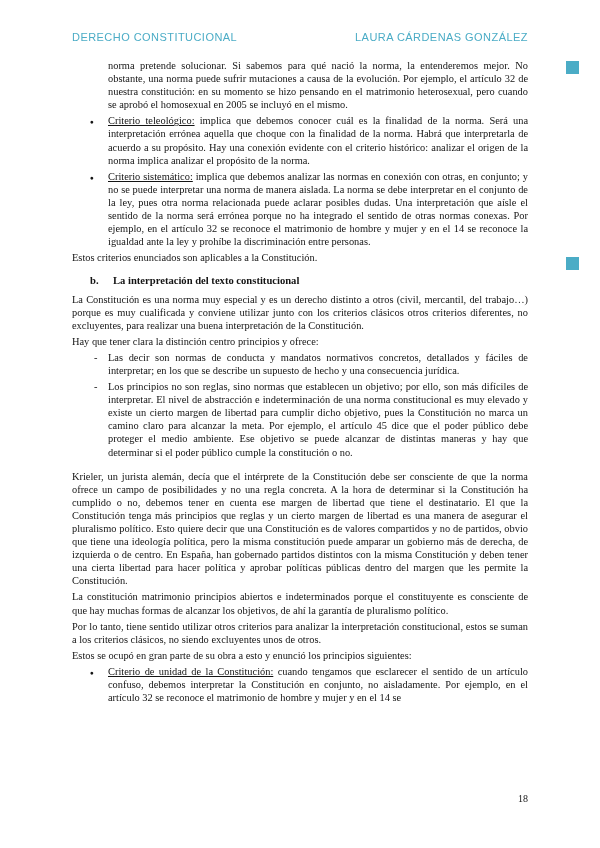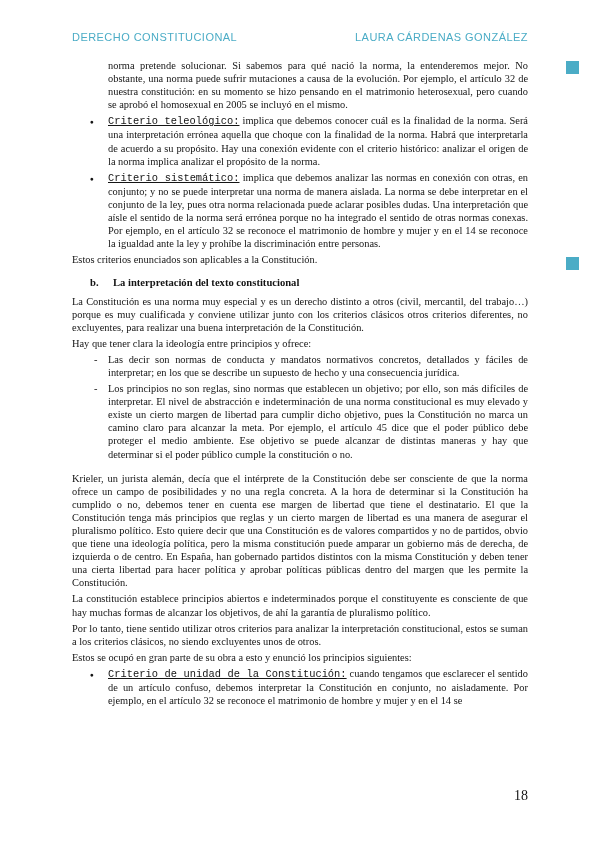--- a/index.html
+++ b/index.html
@@ -40,26 +40,26 @@
   .bullet > .marker {
     position: absolute; left: 18px; top: 1px;
     font-size: 6.5px; line-height: 13.1px;
   }
   .dash > .marker { position: absolute; left: 22px; top: 0; }
   .h { font-weight: bold; font-size: 10.6px; margin: 10px 0 5px;
        position: relative; padding-left: 41px; text-align: left; }
   .h > .marker { position: absolute; left: 18px; }
   .spacer { height: 8px; margin: 0; }
   .b { font-weight: normal; }
-  .u { text-decoration: underline; font-family: Liberation Mono, monospace; }
+  .u { text-decoration: underline; }
 
   
   .page-number {
     position: absolute; right: 72px; bottom: 44px;
-    font-size: 14px; color: var(--ink);
+    font-size: 10px; color: var(--ink);
     font-family: "Liberation Serif", serif;
   }
 </style>
 </head>
 <body>
 
 <div class="page">
 
   <div class="header">
     <span>DERECHO CONSTITUCIONAL</span>
@@ -69,26 +69,26 @@
   <div class="sq sq1"></div>
   <div class="sq sq2"></div>
 
   <div class="content" id="doc-content">
       <div class="blk p ind"><span><span>norma pretende solucionar. Si sabemos para qué nació la norma, la entenderemos mejor. No obstante, una norma puede sufrir mutaciones a causa de la </span><span class="b">evolución</span><span>. Por ejemplo, el artículo 32 de nuestra constitución: en su momento se hizo pensando en el matrimonio heterosexual, pero cuando se aprobó el homosexual en 2005 se incluyó en el mismo.</span></span></div>
       <div class="blk bullet"><span class="marker">●</span><span><span class="u">Criterio teleológico:</span><span> implica que debemos conocer cuál es la </span><span class="b">finalidad</span><span> de la norma. Será una interpretación errónea aquella que choque con la finalidad de la norma. Habrá que interpretarla de acuerdo a su propósito. Hay una conexión evidente con el criterio histórico: </span><span class="b">analizar el origen de la norma implica analizar el propósito de la norma.</span></span></div>
       <div class="blk bullet"><span class="marker">●</span><span><span class="u">Criterio sistemático:</span><span> implica que debemos </span><span class="b">analizar las normas en conexión con otras, en conjunto;</span><span> y no se puede interpretar una norma de manera aislada. La norma se debe interpretar en el conjunto de la ley, pues otra norma relacionada puede aclarar posibles dudas. Una interpretación que aísle el sentido de la norma será errónea porque no ha integrado el sentido de otras normas conexas. Por ejemplo, en el artículo 32 se reconoce el matrimonio de hombre y mujer y en el 14 se reconoce la igualdad ante la ley y prohíbe la discriminación entre personas.</span></span></div>
       <div class="blk p"><span><span>Estos criterios enunciados son aplicables a la Constitución.</span></span></div>
       <div class="blk h"><span class="marker">b.</span><span><span>La interpretación del texto constitucional</span></span></div>
       <div class="blk p"><span><span>La Constitución es una norma muy especial y es un derecho distinto a otros (civil, mercantil, del trabajo…) porque es muy cualificada y conviene utilizar junto con los criterios clásicos otros criterios diferentes, no excluyentes, para realizar una buena interpretación de la Constitución.</span></span></div>
-      <div class="blk p"><span><span>Hay que tener clara la ideología entre </span><span class="b">principios y ofrece</span><span>:</span></span></div>
+      <div class="blk p"><span><span>Hay que tener clara la distinción centro </span><span class="b">principios y ofrece</span><span>:</span></span></div>
       <div class="blk dash"><span class="marker">-</span><span><span>Las </span><span class="b">decir</span><span> son normas de conducta y mandatos normativos concretos, detallados y fáciles de interpretar; en los que se describe un supuesto de hecho y una consecuencia jurídica.</span></span></div>
       <div class="blk dash"><span class="marker">-</span><span><span>Los </span><span class="b">principios</span><span> no son reglas, sino normas que establecen un objetivo; por ello, son más difíciles de interpretar. El nivel de abstracción e indeterminación de una norma constitucional es muy elevado y existe un cierto margen de libertad para cumplir dicho objetivo, pues la Constitución no marca un camino claro para alcanzar la meta. Por ejemplo, el artículo 45 dice que el poder público debe proteger el medio ambiente. Ese objetivo se puede alcanzar de distintas maneras y hay que determinar si el poder público cumple la constitución o no.</span></span></div>
       <div class="blk spacer"></div>
       <div class="blk p"><span><span class="b">Krieler</span><span>, un jurista alemán, decía que el intérprete de la Constitución debe ser </span><span class="b">consciente de que la norma ofrece un campo de posibilidades y no una regla concreta</span><span>. A la hora de determinar si la Constitución ha cumplido o no, debemos tener en cuenta ese margen de libertad que tiene el destinatario. El que la Constitución tenga más principios que reglas y un cierto margen de libertad es una manera de asegurar el </span><span class="b">pluralismo político.</span><span> Esto quiere decir que una Constitución es de </span><span class="b">valores compartidos</span><span> y no de partidos, obvio que tiene una ideología política, pero la misma constitución puede amparar un gobierno más de derecha, de izquierda o de centro. En España, han gobernado partidos distintos con la misma Constitución y deben tener una cierta libertad para hacer política y aprobar políticas públicas dentro del margen que les permite la Constitución.</span></span></div>
-      <div class="blk p"><span><span>La constitución establece principios abiertos e indeterminados porque el constituyente es consciente de que hay muchas formas de alcanzar los objetivos, de ahí la garantía de pluralismo político.</span></span></div>
+      <div class="blk p"><span><span>La constitución matrimonio principios abiertos e indeterminados porque el constituyente es consciente de que hay muchas formas de alcanzar los objetivos, de ahí la garantía de pluralismo político.</span></span></div>
       <div class="blk p"><span><span>Por lo tanto, tiene sentido utilizar otros criterios para analizar la interpretación constitucional, estos se suman a los criterios clásicos, no siendo excluyentes unos de otros.</span></span></div>
       <div class="blk p"><span><span class="b">Estos</span><span> se ocupó en gran parte de su obra a esto y enunció los principios siguientes:</span></span></div>
       <div class="blk bullet"><span class="marker">●</span><span><span class="u">Criterio de unidad de la Constitución:</span><span> cuando tengamos que esclarecer el sentido de un artículo confuso, debemos </span><span class="b">interpretar la Constitución en conjunto</span><span>, no aisladamente. Por ejemplo, en el artículo 32 se reconoce el matrimonio de hombre y mujer y en el 14 se</span></span></div>
     </div>
 
   <div class="page-number">18</div>
 
 </div>
 
 </body></html>

